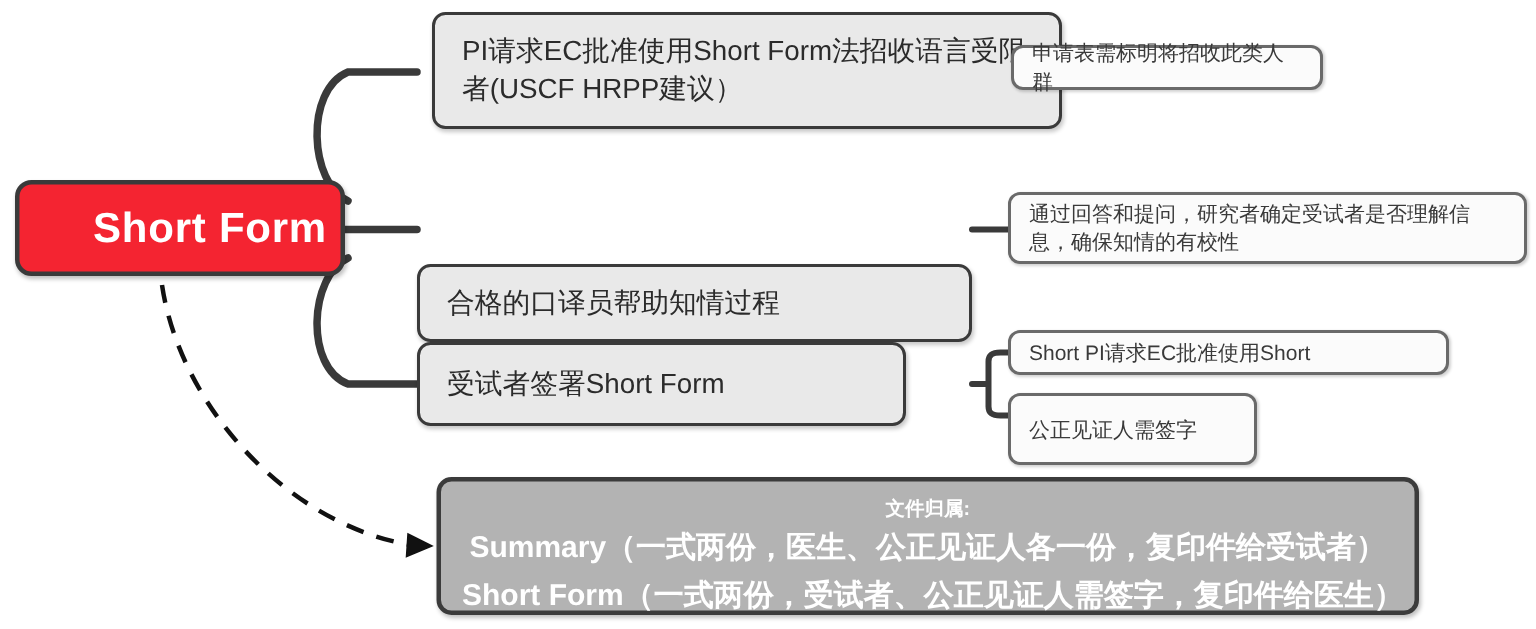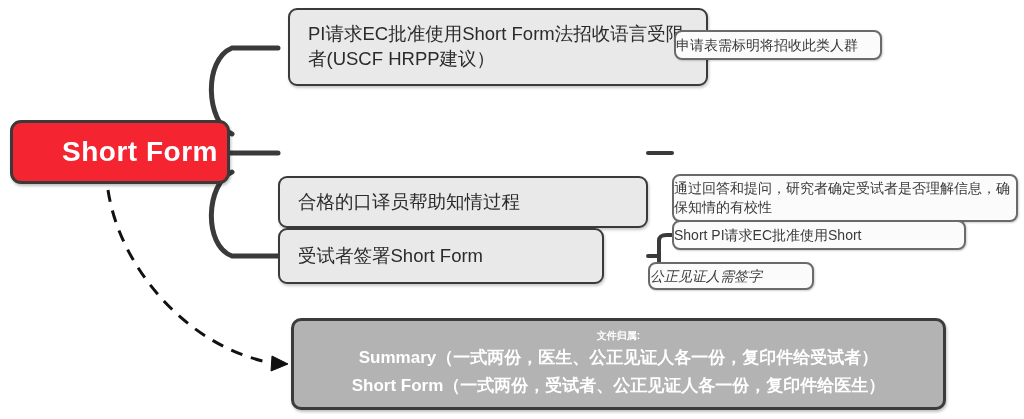--- a/index.html
+++ b/index.html
@@ -62,54 +62,54 @@
   }
   #n1 { left: 288px; top: 8px;   width: 420px; height: 78px; }
   #n2 { left: 278px; top: 128px; width: 370px; height: 52px; margin-top: 48px; }
   #n3 { left: 278px; top: 228px; width: 326px; height: 56px; }
 
   
   .node-l2 {
     background: #fbfbfb;
     border: 2px solid #6a6a6a;
     border-radius: 8px;
-    padding: 4px 0;
+    padding: 4px 12px;
     color: #3a3a3a;
     font-size: 14px;
     line-height: 1.35;
     box-shadow: 1px 1px 2px rgba(0,0,0,0.18);
   }
   #n1a { left: 674px; top: 30px;  width: 208px; height: 30px; }
-  #n2a { left: 672px; top: 128px; width: 346px; height: 48px; margin-top: 46px; }
+  #n2a { left: 672px; top: 128px; width: 346px; height: 48px; }
   #n3a { left: 672px; top: 220px; width: 294px; height: 30px; }
-  #n3b { left: 648px; top: 262px; width: 166px; height: 28px; font-style: italic; }
+  #n3b { left: 672px; top: 262px; width: 166px; height: 48px; }
 
   
   .node-summary {
     left: 291px;
     top: 318px;
     width: 655px;
     height: 92px;
     background: #b3b3b3;
     border: 3px solid #3b3b3b;
     border-radius: 10px;
     display: block;
     padding: 7px 14px 0 14px;
     box-sizing: border-box;
     text-align: center;
     box-shadow: 1px 2px 3px rgba(0,0,0,0.25);
   }
   .node-summary .sum-line {
     color: #ffffff;
     font-weight: bold;
-    font-size: 17px;
+    font-size: 20px;
     line-height: 1.62;
     white-space: nowrap;
   }
-  .node-summary .sum-title { font-size: 10px; }
+  .node-summary .sum-title { font-size: 13px; }
 
   
   #watermark {
     position: absolute;
     left: 836px;
     top: 352px;
     display: flex;
     align-items: center;
     gap: 7px;
     opacity: 0.62;
@@ -175,17 +175,17 @@
     <span>Short PI请求EC批准使用Short</span>
   </div>
 
   <div class="node node-l2" id="n3b">
     <span>公正见证人需签字</span>
   </div>
 
   <div class="node node-summary">
     <div class="sum-line sum-title">文件归属:</div>
     <div class="sum-line">Summary（一式两份，医生、公正见证人各一份，复印件给受试者）</div>
-    <div class="sum-line">Short Form（一式两份，受试者、公正见证人各一份，复印件给医生）</div>
+    <div class="sum-line">Short Form（一式两份，受试者、公正见证人需签字，复印件给医生）</div>
   </div>
 
 
 </div>
 
 </body></html>

